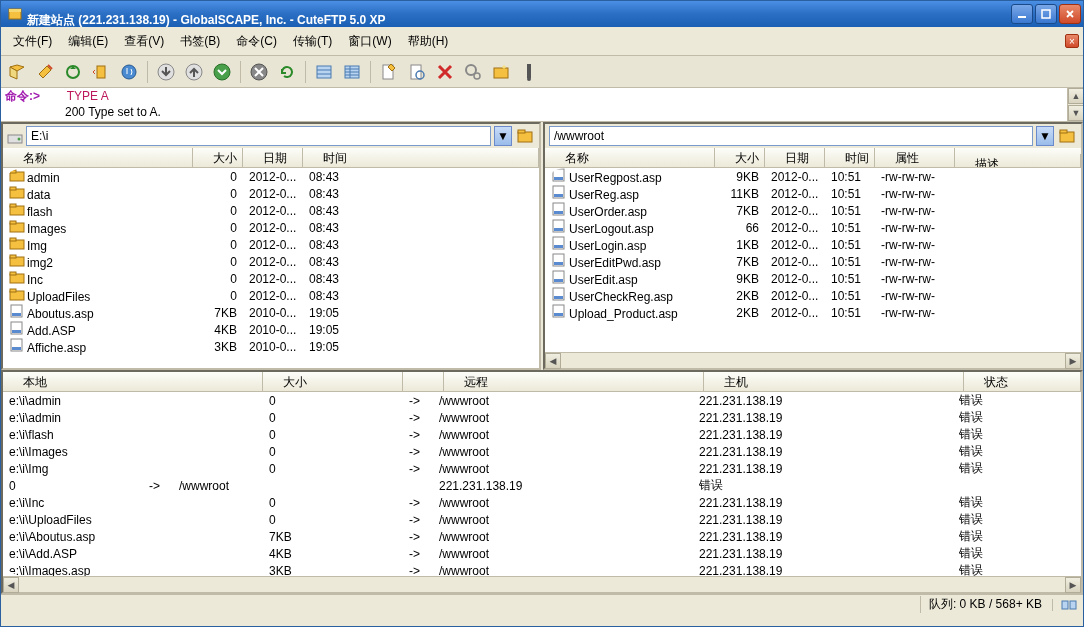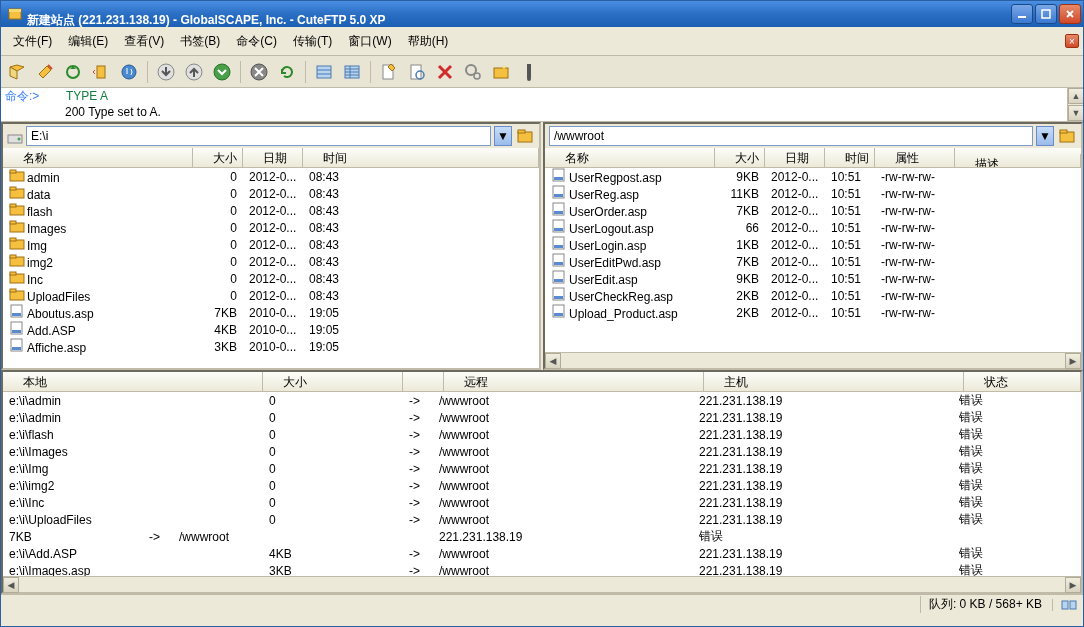--- a/index.html
+++ b/index.html
@@ -13,36 +13,36 @@
 
 .menubar { height:22px; background:#ece9d8; display:flex; align-items:center; padding:14px 4px; border-bottom:1px solid #c0bba8; position:relative; }
 .menubar span { padding:2px 8px; cursor:pointer; }
 .menubar .hclose { position:absolute; right:4px; width:14px; height:14px; background:linear-gradient(#e88a6a,#d04a2a); border:1px solid #a03010; border-radius:2px; display:flex; align-items:center; justify-content:center; color:#fff; font-size:10px; cursor:pointer; }
 
 .toolbar { height:32px; background:#e8e5d4; display:flex; align-items:center; padding:0 4px; gap:4px; border-bottom:1px solid #c0bba8; }
 .tb { width:24px; height:24px; display:flex; align-items:center; justify-content:center; cursor:pointer; border-radius:2px; }
 .sep { width:1px; height:22px; background:#c0bba8; margin:0 2px; }
 
 .log { height:34px; background:#fff; padding:0 4px; overflow:hidden; position:relative; border-bottom:1px solid #c0bba8; }
-.log .cmd { color:#3b82f6; }
+.log .cmd { color:#a21caf;font-weight:bold; }
 .log .txt { padding-left:60px; }
 .vscroll { position:absolute; right:0; top:0; width:16px; height:100%; background:#ece9d8; border-left:1px solid #c0bba8; }
 .sbtn { width:16px; height:16px; background:linear-gradient(#f0eee0,#d8d4c0); border:1px solid #b0ac98; display:flex; align-items:center; justify-content:center; font-size:9px; color:#555; }
 
 .panes { display:flex; height:248px; }
 .pane { width:50%; display:flex; flex-direction:column; border:2px inset #c0bba8; background:#fff; }
 .pane:first-child { margin-right:2px; }
 .pathrow { height:24px; background:#ece9d8; display:flex; align-items:flex-end; padding:2px 4px; gap:3px; }
 .pathinput { flex:1; height:20px; border:1px solid #7a9acb; background:#fff; padding:0 4px; display:flex; align-items:center; }
 .dd { width:18px; height:20px; background:linear-gradient(#c8dcf8,#9abcea); border:1px solid #6a8acb; display:flex; align-items:center; justify-content:center; cursor:pointer; }
 .folderbtn { width:20px; height:20px; cursor:pointer; display:flex; align-items:center; justify-content:center; }
 
 .listhead { height:20px; background:linear-gradient(#fdfdf9,#ece9d8); display:flex; border-bottom:1px solid #c0bba8; }
 .listhead div { border-right:1px solid #c0bba8; padding:2px 20px; overflow:hidden; white-space:nowrap; }
-.listbody { flex:1; overflow:auto; background:#fff; position:relative; }
+.listbody { flex:1; overflow:auto; background:#fff; position:relative;border-radius:20px; }
 .row { display:flex; height:17px; align-items:center; }
 .cell { padding:0 6px; overflow:hidden; white-space:nowrap; }
 .fico { width:16px; display:inline-block; margin-right:2px; }
 
 .c-name-l { width:190px; } .c-size-l { width:50px; text-align:right; } .c-date-l { width:60px; } .c-time-l { flex:1; }
 .c-name-r { width:170px; } .c-size-r { width:50px; text-align:right; } .c-date-r { width:60px; } .c-time-r { width:50px; } .c-attr-r { width:80px; } .c-desc-r { flex:1;margin-top:6px; }
 
 .queue { height:224px; display:flex; flex-direction:column; border:2px inset #c0bba8; background:#fff; }
 .q-local { width:260px; } .q-size { width:140px; text-align:left; } .q-arrow { width:30px; } .q-remote { width:260px; } .q-host { width:260px; } .q-status { flex:1; }
 .hscroll { height:16px; background:#ece9d8; border-top:1px solid #c0bba8; display:flex; }
@@ -202,21 +202,21 @@
     </div>
   <div class="tb">
       <svg width="20" height="20">
         <rect x="8" y="2" width="4" height="14" fill="#555"></rect>
         <circle cx="10" cy="17" r="2" fill="#555"></circle>
       </svg>
     </div>
 </div>
 
 <div class="log">
-  <div><span class="cmd">命令:&gt;</span>&nbsp;&nbsp;&nbsp;&nbsp;&nbsp;&nbsp;&nbsp;&nbsp;<span style="color:#15803d">TYPE A</span></div>
+  <div><span class="cmd">命令:&gt;</span>&nbsp;&nbsp;&nbsp;&nbsp;&nbsp;&nbsp;&nbsp;&nbsp;<span style="color:#be185d">TYPE A</span></div>
   <div class="txt">200 Type set to A.</div>
   <div class="vscroll">
     <div class="sbtn">▲</div>
     <div class="sbtn" style="position:absolute;bottom:0">▼</div>
   </div>
 </div>
 
 <div class="panes">
 
   <div class="pane">
@@ -521,21 +521,20 @@
     </div>
       <div class="row">
       <div class="cell q-local">e:\i\Img</div>
       <div class="cell q-size">0</div>
       <div class="cell q-arrow">-&gt;</div>
       <div class="cell q-remote">/wwwroot</div>
       <div class="cell q-host">221.231.138.19</div>
       <div class="cell q-status">错误</div>
     </div>
       <div class="row">
-      <div class="cell q-local">e:\i\img2</div>
       <div class="cell q-size">0</div>
       <div class="cell q-arrow">-&gt;</div>
       <div class="cell q-remote">/wwwroot</div>
       <div class="cell q-host">221.231.138.19</div>
       <div class="cell q-status">错误</div>
     </div>
       <div class="row">
       <div class="cell q-local">e:\i\Inc</div>
       <div class="cell q-size">0</div>
       <div class="cell q-arrow">-&gt;</div>
@@ -545,20 +544,21 @@
     </div>
       <div class="row">
       <div class="cell q-local">e:\i\UploadFiles</div>
       <div class="cell q-size">0</div>
       <div class="cell q-arrow">-&gt;</div>
       <div class="cell q-remote">/wwwroot</div>
       <div class="cell q-host">221.231.138.19</div>
       <div class="cell q-status">错误</div>
     </div>
       <div class="row">
+      <div class="cell q-local">e:\i\Aboutus.asp</div>
       <div class="cell q-size">7KB</div>
       <div class="cell q-arrow">-&gt;</div>
       <div class="cell q-remote">/wwwroot</div>
       <div class="cell q-host">221.231.138.19</div>
       <div class="cell q-status">错误</div>
     </div>
       <div class="row">
       <div class="cell q-local">e:\i\Add.ASP</div>
       <div class="cell q-size">4KB</div>
       <div class="cell q-arrow">-&gt;</div>

